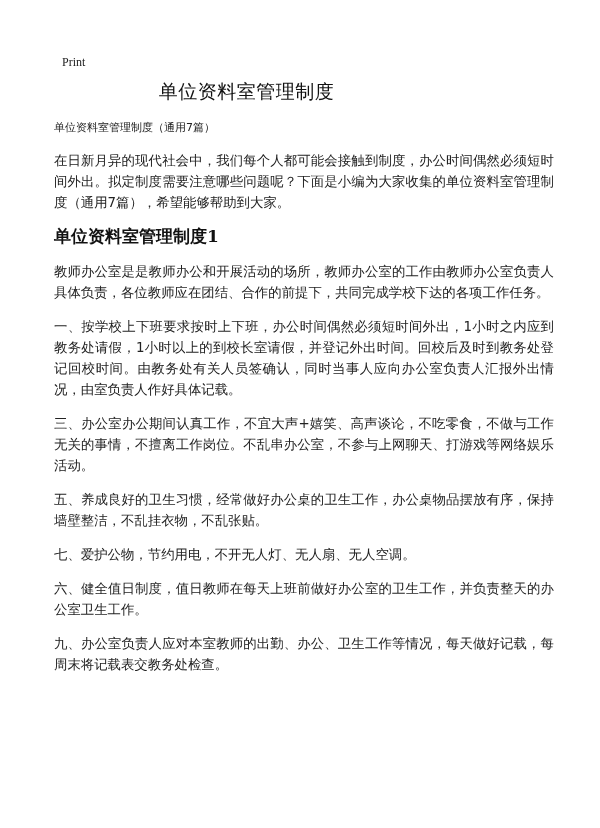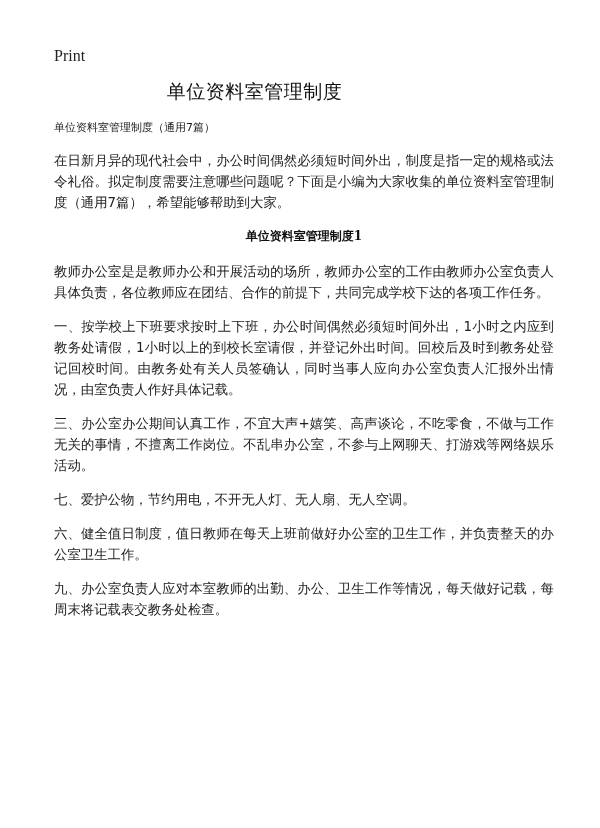--- a/index.html
+++ b/index.html
@@ -13,27 +13,27 @@
       overflow: hidden;
       position: relative;
       color: #1a1a1a;
       font-family: "DejaVu Sans", "Liberation Sans", sans-serif;
     }
     .print-label {
       position: absolute;
       left: 54px;
       top: 47px;
       font-family: "Liberation Serif", "DejaVu Serif", serif;
-      font-size: 16px;
+      font-size: 12px;
       color: #222;
-      margin: 0;
+      margin: 8px;
     }
     .doc-title {
       position: absolute;
-      left: 8px;
+      left: 0;
       width: 493px;
       top: 79px;
       text-align: center;
       font-size: 19px;
       font-weight: normal;
       color: #111;
       margin: 0;
       letter-spacing: 0.5px;
     }
     .subtitle {
@@ -54,40 +54,40 @@
       font-size: 13.4px;
       line-height: 21px;
       margin: 0 0 13px 0;
       color: #222;
       text-align: justify;
       word-break: break-all;
     }
     .section-heading {
       font-family: "DejaVu Serif", "Liberation Serif", serif;
       font-weight: bold;
-      font-size: 12px;
+      font-size: 17px;
       line-height: 21px;
       margin: 2px 0 14px 0;
       color: #111;
-      text-align: center;
     }
   </style>
 </head>
 <body>
 
 <div class="print-label">Print</div>
 
 <h1 class="doc-title">单位资料室管理制度</h1>
 
 <p class="subtitle">单位资料室管理制度（通用7篇）</p>
 
 <div class="content">
-  <p class="para">在日新月异的现代社会中，办公时间偶然必须短时间外出，制度是指一定的规格或法令礼俗。拟定制度需要注意哪些问题呢？下面是小编为大家收集的单位资料室管理制度（通用7篇），希望能够帮助到大家。</p>
+  <p class="para">在日新月异的现代社会中，我们每个人都可能会接触到制度，办公时间偶然必须短时间外出。拟定制度需要注意哪些问题呢？下面是小编为大家收集的单位资料室管理制度（通用7篇），希望能够帮助到大家。</p>
 
   <h2 class="section-heading">单位资料室管理制度1</h2>
 
   <p class="para">教师办公室是是教师办公和开展活动的场所，教师办公室的工作由教师办公室负责人具体负责，各位教师应在团结、合作的前提下，共同完成学校下达的各项工作任务。</p>
   <p class="para">一、按学校上下班要求按时上下班，办公时间偶然必须短时间外出，1小时之内应到教务处请假，1小时以上的到校长室请假，并登记外出时间。回校后及时到教务处登记回校时间。由教务处有关人员签确认，同时当事人应向办公室负责人汇报外出情况，由室负责人作好具体记载。</p>
   <p class="para">三、办公室办公期间认真工作，不宜大声+嬉笑、高声谈论，不吃零食，不做与工作无关的事情，不擅离工作岗位。不乱串办公室，不参与上网聊天、打游戏等网络娱乐活动。</p>
+  <p class="para">五、养成良好的卫生习惯，经常做好办公桌的卫生工作，办公桌物品摆放有序，保持墙壁整洁，不乱挂衣物，不乱张贴。</p>
   <p class="para">七、爱护公物，节约用电，不开无人灯、无人扇、无人空调。</p>
   <p class="para">六、健全值日制度，值日教师在每天上班前做好办公室的卫生工作，并负责整天的办公室卫生工作。</p>
   <p class="para">九、办公室负责人应对本室教师的出勤、办公、卫生工作等情况，每天做好记载，每周末将记载表交教务处检查。</p>
 </div>
 
 </body></html>

